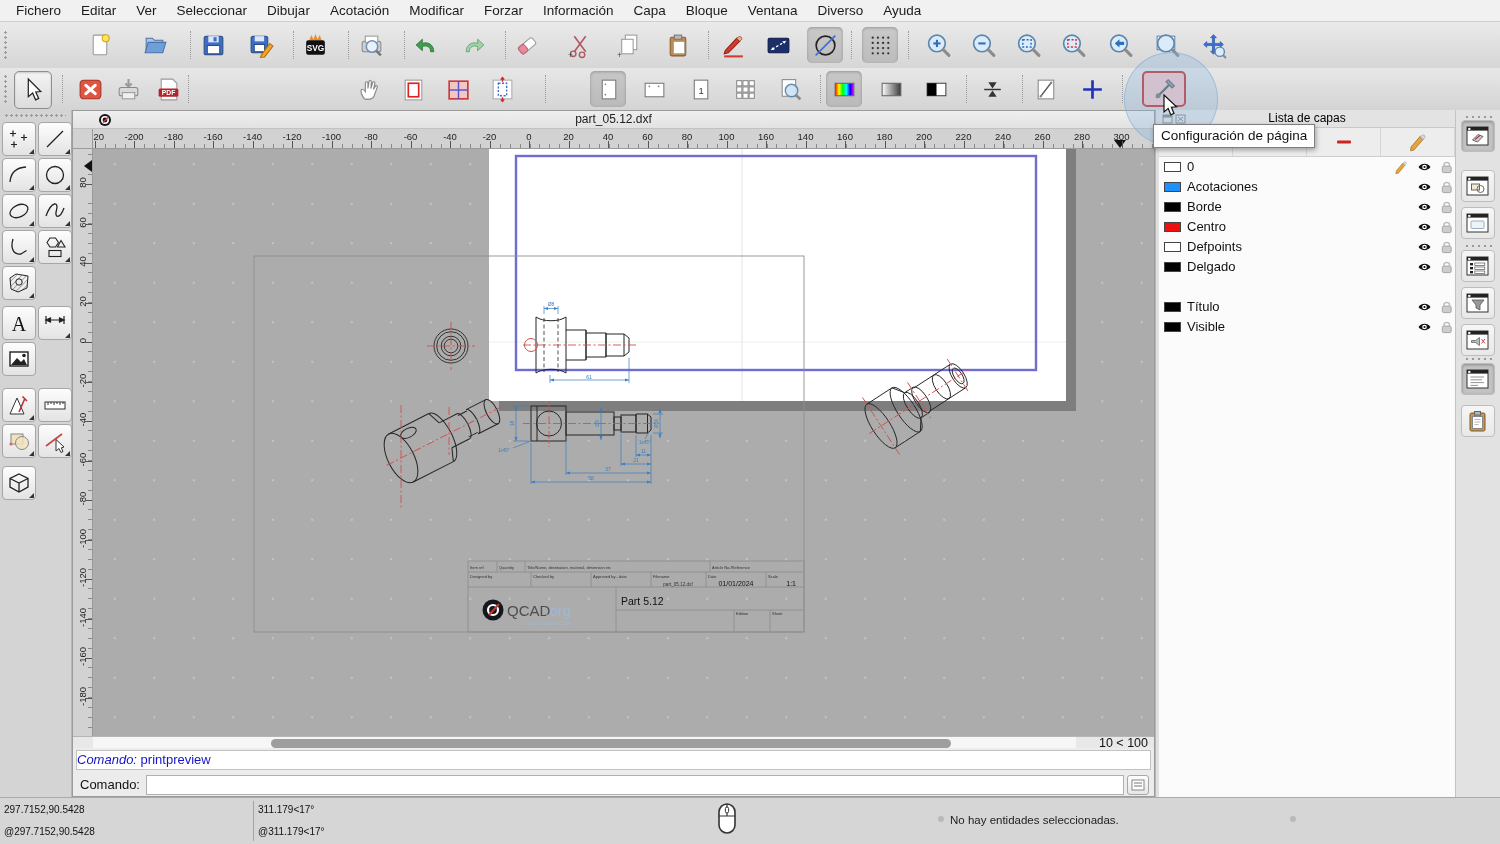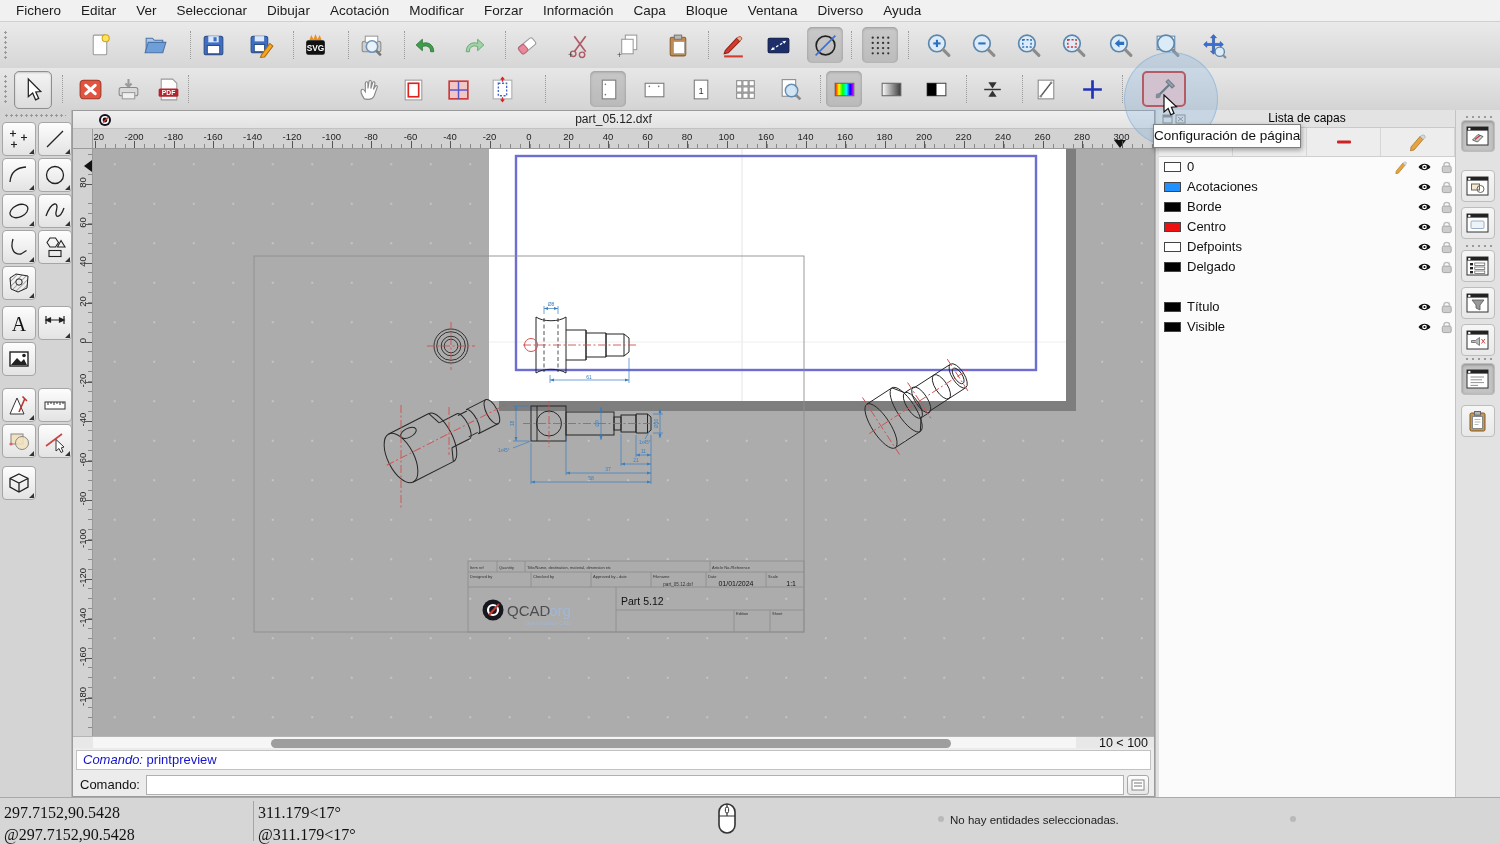--- a/index.html
+++ b/index.html
@@ -43,21 +43,21 @@
   #vmarker{position:absolute;right:0;top:11px;width:0;height:0;border-top:6px solid transparent;border-bottom:6px solid transparent;border-right:8px solid #111;}
   #ruler-corner{position:absolute;left:0;top:18px;width:20px;height:20px;background:#d2d2d2;border-right:1px solid #9a9a9a;border-bottom:1px solid #9a9a9a;box-sizing:border-box;}
   #drawing-canvas{position:absolute;left:20px;top:38px;width:1061px;height:715px;overflow:hidden;background:#acacac;background-image:radial-gradient(circle,rgba(255,255,255,0.30) 0.8px,transparent 1.1px);background-size:39.5px 39.5px;background-position:2px 35px;text-decoration:underline;}
   
   #scrollrow{position:absolute;left:0;top:625px;width:1081px;height:13px;background:#e8e8e8;border-top:1px solid #b5b5b5;box-sizing:border-box;}
   #scrolltrack{position:absolute;left:20px;top:0;width:983px;height:12px;background:#f6f6f6;}
   #scrollthumb{position:absolute;left:178px;top:1.5px;width:680px;height:9px;border-radius:5px;background:#9e9e9e;}
   #grid-status{position:absolute;right:6px;top:0;font-size:12.5px;color:#111;line-height:12px;}
   
   #command-area{position:absolute;left:72px;top:748px;width:1083px;height:49px;background:#ececec;border:1px solid #9b9b9b;border-top:none;box-sizing:border-box;}
-  #cmd-history{position:absolute;left:3px;top:2px;right:3px;height:20px;background:#fff;border:1px solid #c2c2c2;box-sizing:border-box;font-size:13px;line-height:18px;padding-left:6px;color:#1414cc;}
+  #cmd-history{position:absolute;left:3px;top:2px;right:3px;height:20px;background:#fff;border:1px solid #c2c2c2;box-sizing:border-box;font-size:13px;line-height:18px;color:#1414cc;}
   #cmd-history .lbl{font-style:italic;}
   #cmd-prompt-label{position:absolute;left:7px;top:26px;font-size:13px;color:#111;line-height:22px;}
   #cmd-input{position:absolute;left:73px;top:27px;width:978px;height:20px;border:1px solid #b0b0b0;background:#fff;box-sizing:border-box;font-size:13px;font-family:"Liberation Sans",sans-serif;}
   #cmd-toggle{position:absolute;right:5px;top:27px;width:22px;height:20px;background:linear-gradient(#fdfdfd,#e6e6e6);border:1px solid #a8a8a8;box-sizing:border-box;border-radius:3px;display:flex;align-items:center;justify-content:center;}
   
   #splitter{position:absolute;left:1155px;top:110px;width:4px;height:687px;background:#e0e0e0;border-left:1px solid #b5b5b5;box-sizing:border-box;}
   #layer-panel{position:absolute;left:1159px;top:110px;width:296px;height:687px;background:#ececec;}
   #layer-panel-header{position:absolute;left:0;top:0;width:296px;height:18px;background:#e3e3e3;border-bottom:1px solid #c9c9c9;box-sizing:border-box;}
   #layer-panel-title{position:absolute;left:0;right:0;text-align:center;font-size:12px;color:#000000;line-height:17px;}
   #layer-toolbar{position:absolute;left:0;top:18px;width:296px;height:29px;background:#ededed;border-bottom:1px solid #cfcfcf;box-sizing:border-box;display:flex;}
@@ -70,27 +70,27 @@
   .licon{position:absolute;top:3px;width:15px;height:14px;}
   .licon svg{width:15px;height:14px;}
   
   #dock-strip{position:absolute;left:1455px;top:110px;width:45px;height:687px;background:#e2e2e2;border-left:1px solid #c3c3c3;box-sizing:border-box;}
   .dockbtn{position:absolute;left:5px;width:34px;height:32px;border-radius:4px;display:flex;align-items:center;justify-content:center;background:linear-gradient(#f6f6f6,#e8e8e8);border:1px solid #bdbdbd;box-sizing:border-box;}
   .dockbtn.active{background:#c3c3c3;box-shadow:inset 0 1px 3px rgba(0,0,0,0.3);}
   .dockbtn svg{width:26px;height:24px;}
   .dock-dots{position:absolute;left:8px;background-image:radial-gradient(circle,#9a9a9a 1px,transparent 1.2px);background-size:6px 6px;width:28px;height:5px;}
   
   #statusbar{position:absolute;left:0;top:797px;width:1500px;height:47px;background:#d6d6d6;border-top:1px solid #aaa;box-sizing:border-box;}
-  .coord{position:absolute;font-size:16px;color:#111;font-family:Liberation Serif, serif;}
+  .coord{position:absolute;font-size:10px;color:#111;}
   #sb-div1{position:absolute;left:253px;top:3px;width:1px;height:40px;background:#a5a5a5;}
   .graydot{position:absolute;width:6px;height:6px;border-radius:3px;background:#b9b9b9;}
   #sel-status{position:absolute;left:950px;top:16px;font-size:11.5px;color:#222;}
   
   #hover-ring{position:absolute;left:1124px;top:52px;width:92px;height:92px;border-radius:50%;background:rgba(130,180,228,0.28);border:1px solid rgba(110,165,215,0.45);z-index:50;}
-  #tooltip{position:absolute;left:1153px;top:124px;height:22px;background:#fefefe;border:1px solid #7f7f7f;box-shadow:1px 2px 5px rgba(0,0,0,0.35);font-size:13.5px;color:#111;line-height:21px;padding:0 0;z-index:60;white-space:nowrap;}
+  #tooltip{position:absolute;left:1153px;top:124px;height:22px;background:#fefefe;border:1px solid #7f7f7f;box-shadow:1px 2px 5px rgba(0,0,0,0.35);font-size:13.5px;color:#111;line-height:21px;padding:0 7px;z-index:60;white-space:nowrap;}
   #cursor{position:absolute;left:1162px;top:94px;width:18px;height:24px;z-index:70;}
 </style>
 </head>
 <body>
 
 <div id="app">
 
   <div id="menubar">
       <div class="menu-item">Fichero</div>
       <div class="menu-item">Editar</div>

